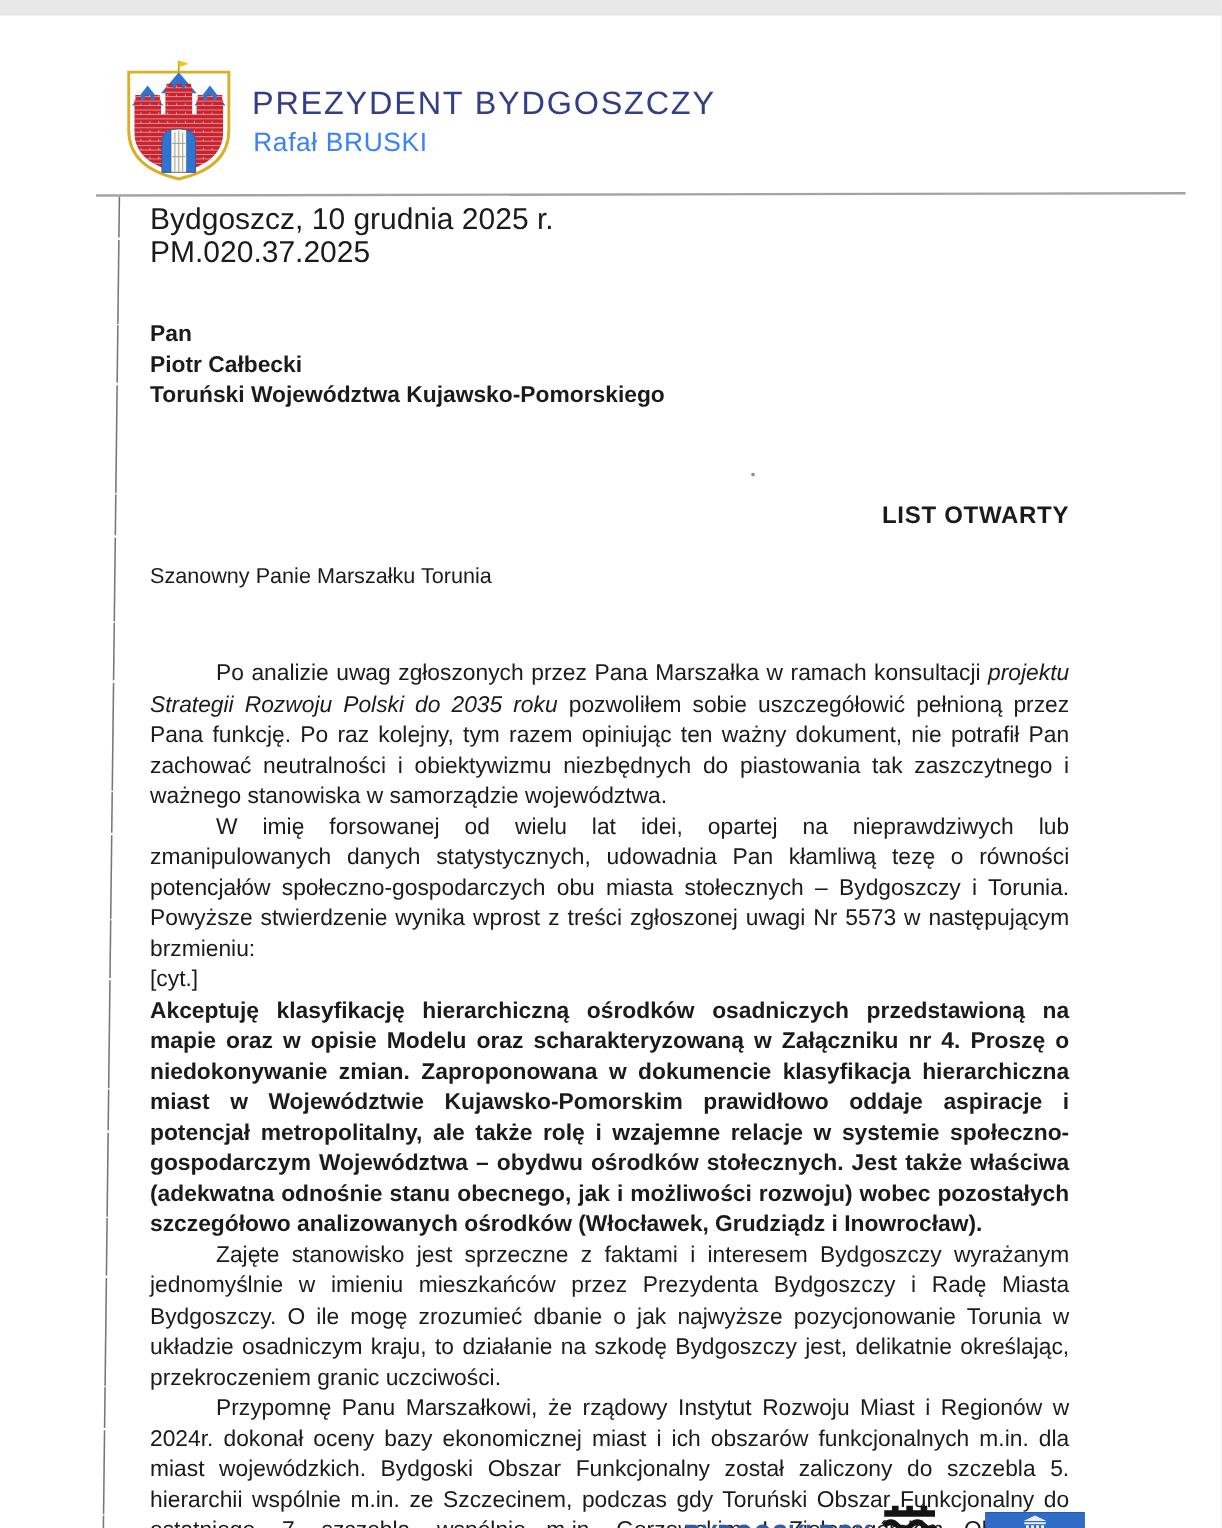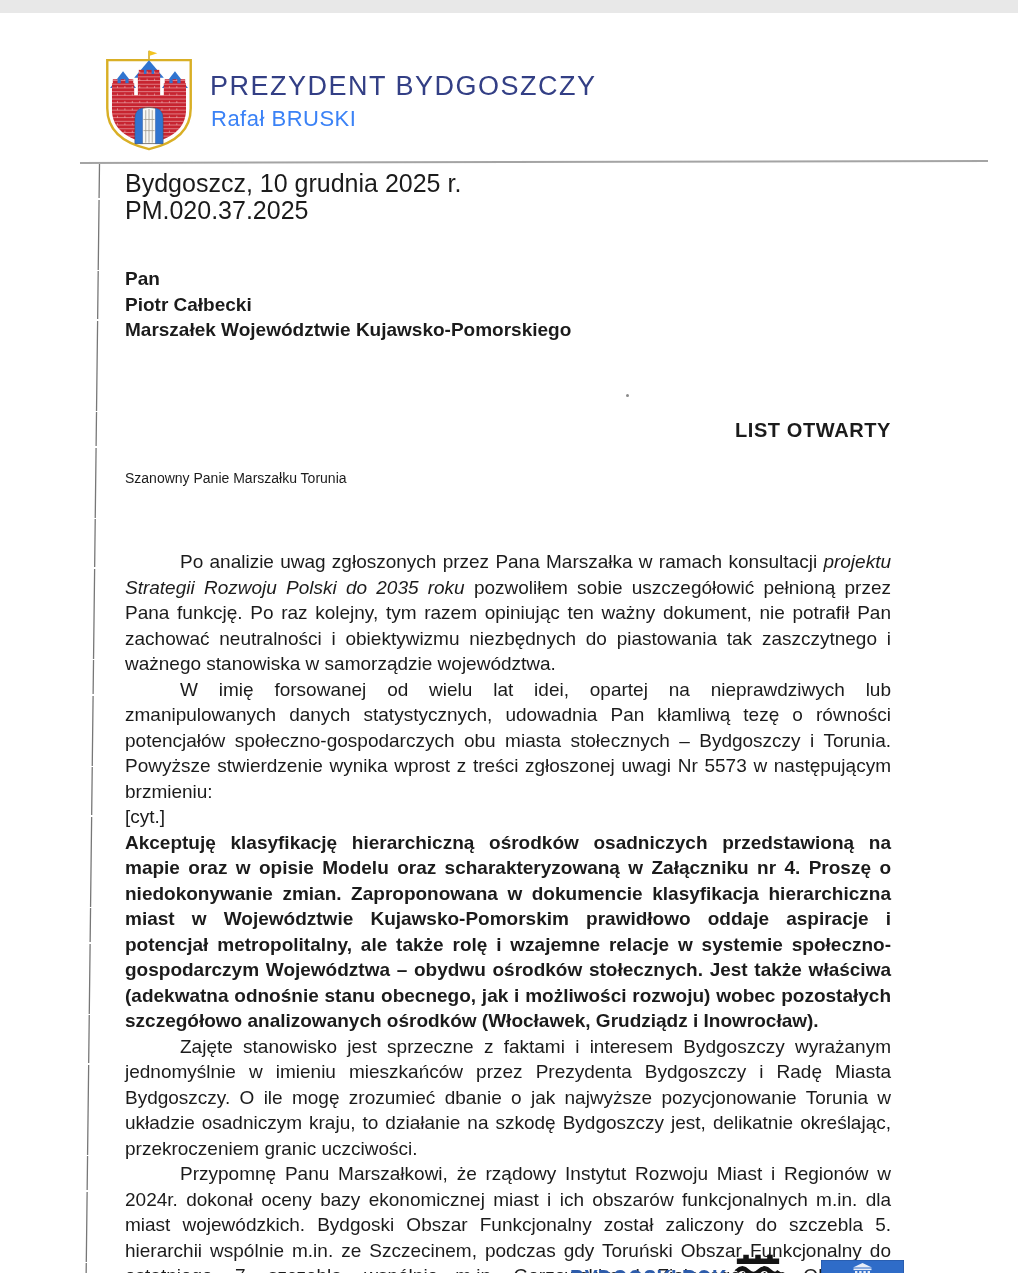--- a/index.html
+++ b/index.html
@@ -19,21 +19,21 @@
   
   .artifact-svg { left:0; top:0; width:1018px; height:1273px; pointer-events:none; }
   .dot { left:626px; top:381px; width:3px; height:3px; border-radius:50%; background:#8a8a8a; }
 
   
   .meta { left:125px; top:157px; font-size:25px; line-height:27px; }
   .recipient { left:125px; top:253px; font-size:19px; line-height:25.5px; font-weight:bold; }
 
   
   .heading { left:125px; top:406px; width:766px; text-align:right; font-size:20px; letter-spacing:0.6px;font-weight:bold; }
-  .greeting { left:125px; top:457px; font-size:14px; }
+  .greeting { left:125px; top:457px; font-size:18px; }
   .body { left:125px; top:536px; width:766px; font-size:19px; line-height:25.5px; text-align:justify; }
   .body p { margin:0; }
   .indent { text-indent:55px; }
   .quote { font-weight:bold; }
   .it { font-style:italic; }
 
   
   .footer-brand {
     left:570px; top:1252px; font-size:27px; font-weight:bold; color:#2d5cab;
     letter-spacing:0px; transform:scaleX(0.74); transform-origin:left top; white-space:nowrap;
@@ -103,21 +103,21 @@
   <div class="abs dot"></div>
 
   <div class="abs meta">
     <div>Bydgoszcz, 10 grudnia 2025 r.</div>
     <div>PM.020.37.2025</div>
   </div>
 
   <div class="abs recipient">
     <div>Pan</div>
     <div>Piotr Całbecki</div>
-    <div>Marszałek Województwie Kujawsko-Pomorskiego</div>
+    <div>Toruński Województwa Kujawsko-Pomorskiego</div>
   </div>
 
   <div class="abs heading">LIST OTWARTY</div>
   <div class="abs greeting">Szanowny Panie Marszałku Torunia</div>
 
   <div class="abs body">
     <p class="indent"><span>Po analizie uwag zgłoszonych przez Pana Marszałka w ramach konsultacji </span><span class="it">projektu Strategii Rozwoju Polski do 2035 roku</span><span> pozwoliłem sobie uszczegółowić pełnioną przez Pana funkcję. Po raz kolejny, tym razem opiniując ten ważny dokument, nie potrafił Pan zachować neutralności i obiektywizmu niezbędnych do piastowania tak zaszczytnego i ważnego stanowiska w samorządzie województwa.</span></p>
     <p class="indent">W imię forsowanej od wielu lat idei, opartej na nieprawdziwych lub zmanipulowanych danych statystycznych, udowadnia Pan kłamliwą tezę o równości potencjałów społeczno-gospodarczych obu miasta stołecznych – Bydgoszczy i Torunia. Powyższe stwierdzenie wynika wprost z treści zgłoszonej uwagi Nr 5573 w następującym brzmieniu:</p>
     <p>[cyt.]</p>
     <p class="quote">Akceptuję klasyfikację hierarchiczną ośrodków osadniczych przedstawioną na mapie oraz w opisie Modelu oraz scharakteryzowaną w Załączniku nr 4. Proszę o niedokonywanie zmian. Zaproponowana w dokumencie klasyfikacja hierarchiczna miast w Województwie Kujawsko-Pomorskim prawidłowo oddaje aspiracje i potencjał metropolitalny, ale także rolę i wzajemne relacje w systemie społeczno-gospodarczym Województwa – obydwu ośrodków stołecznych. Jest także właściwa (adekwatna odnośnie stanu obecnego, jak i możliwości rozwoju) wobec pozostałych szczegółowo analizowanych ośrodków (Włocławek, Grudziądz i Inowrocław).</p>

